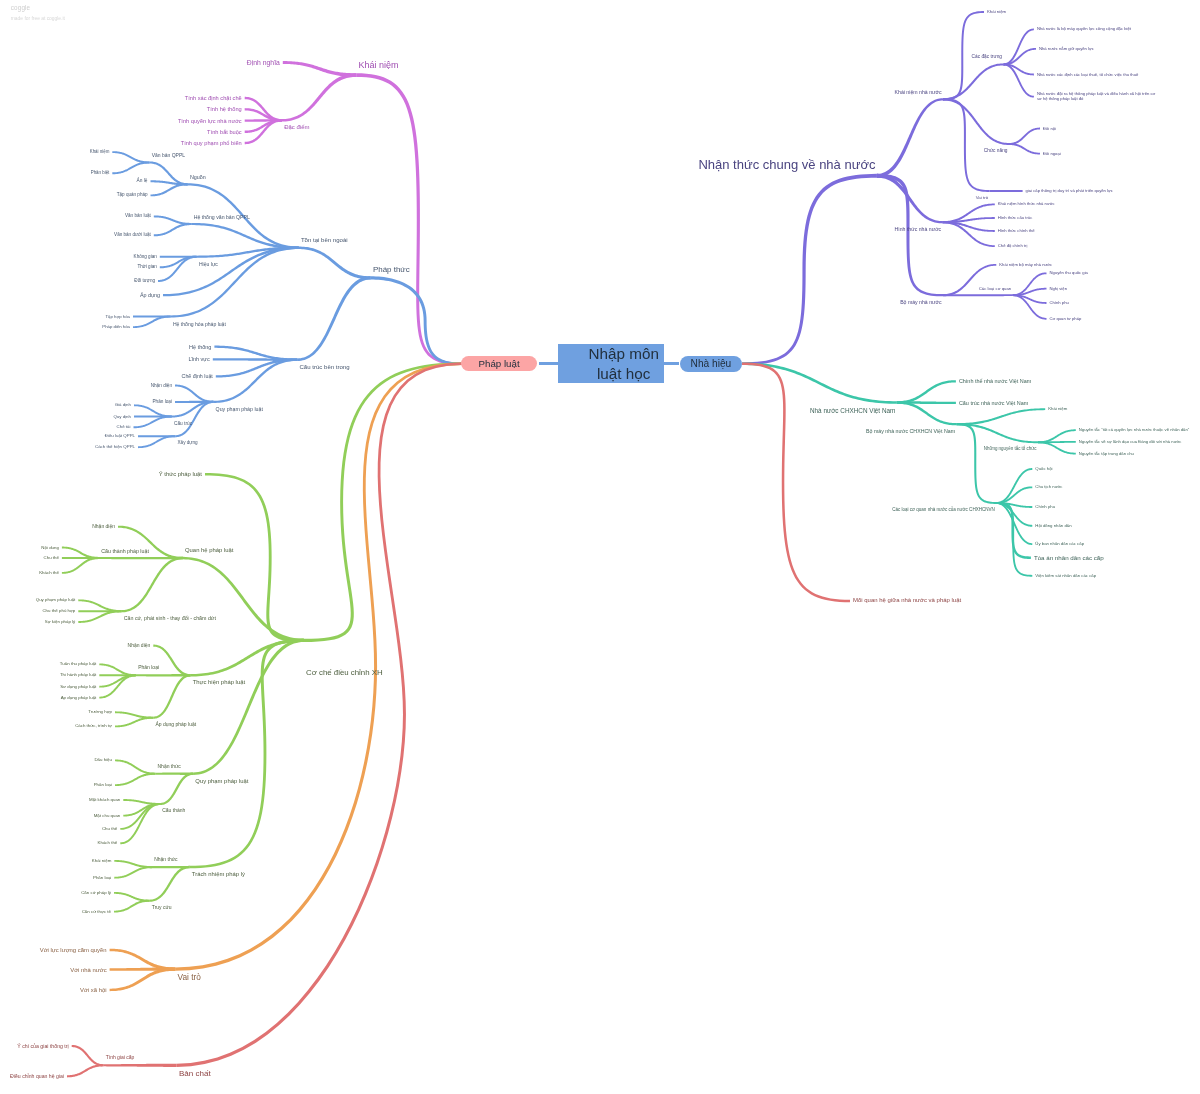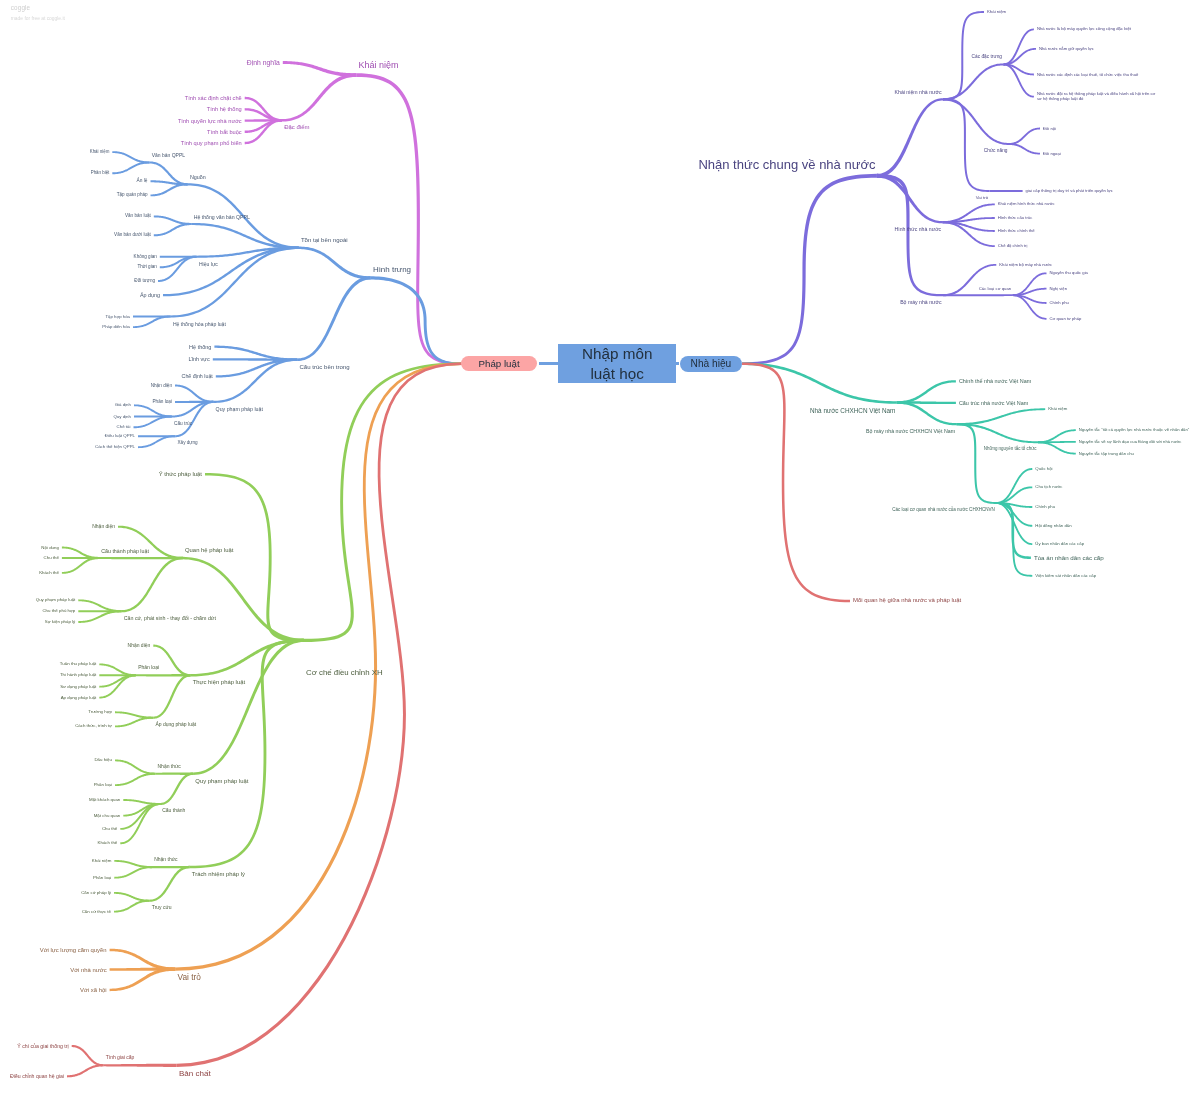--- a/index.html
+++ b/index.html
@@ -151,39 +151,39 @@
       <path d="M996.31,502.04L994.40,502.01L992.64,501.93L990.99,501.79L989.46,501.59L988.06,501.32L986.76,500.99L985.57,500.60L984.49,500.14L983.51,499.61L982.61,499.00L981.80,498.32L981.06,497.56L980.39,496.70L979.78,495.75L979.24,494.70L978.74,493.53L978.31,492.25L977.92,490.84L977.59,489.32L977.30,487.67L977.05,485.89L976.85,483.98L976.69,481.93L976.56,479.75L976.46,477.43L976.39,474.96L976.34,472.35L976.31,469.58L976.29,466.67L976.29,463.60L976.30,460.53L976.31,457.61L976.31,454.84L976.31,452.21L976.30,449.73L976.27,447.38L976.22,445.16L976.14,443.08L976.03,441.12L975.88,439.28L975.69,437.55L975.45,435.93L975.16,434.43L974.80,433.02L974.38,431.71L973.87,430.49L973.29,429.37L972.61,428.35L971.83,427.42L970.96,426.58L969.99,425.85L968.92,425.22L967.75,424.68L966.48,424.23L965.12,423.86L963.65,423.58L962.07,423.36L960.37,423.21L958.55,423.12L956.62,423.09L956.58,425.31L958.48,425.33L960.22,425.41L961.83,425.54L963.29,425.74L964.63,426.00L965.84,426.31L966.93,426.70L967.91,427.14L968.78,427.66L969.56,428.24L970.26,428.89L970.88,429.63L971.44,430.47L971.93,431.40L972.37,432.45L972.75,433.61L973.08,434.89L973.36,436.30L973.59,437.82L973.78,439.48L973.93,441.26L974.04,443.18L974.12,445.23L974.18,447.42L974.21,449.75L974.23,452.22L974.23,454.84L974.23,457.60L974.23,460.52L974.23,463.60L974.23,466.68L974.25,469.60L974.29,472.38L974.34,475.01L974.42,477.50L974.53,479.85L974.66,482.07L974.84,484.17L975.05,486.13L975.31,487.98L975.61,489.71L975.98,491.33L976.40,492.84L976.88,494.24L977.44,495.54L978.07,496.75L978.78,497.85L979.57,498.86L980.46,499.77L981.43,500.58L982.50,501.29L983.65,501.90L984.89,502.43L986.22,502.86L987.64,503.22L989.16,503.50L990.78,503.71L992.51,503.85L994.35,503.93L996.29,503.96Z" fill="#3cc6a9"></path>
       <path d="M1032.27,468.09L1031.36,468.12L1030.44,468.21L1029.55,468.35L1028.69,468.55L1027.86,468.80L1027.05,469.11L1026.28,469.46L1025.52,469.86L1024.80,470.30L1024.09,470.78L1023.42,471.29L1022.76,471.85L1022.13,472.44L1021.52,473.05L1020.92,473.70L1020.35,474.38L1019.79,475.08L1019.24,475.80L1018.71,476.54L1018.19,477.30L1017.69,478.08L1017.19,478.88L1016.71,479.69L1016.23,480.51L1015.76,481.33L1015.29,482.17L1014.83,483.02L1014.38,483.86L1013.93,484.71L1013.47,485.56L1013.02,486.41L1012.57,487.26L1012.12,488.10L1011.67,488.93L1011.21,489.75L1010.75,490.56L1010.28,491.36L1009.81,492.15L1009.33,492.92L1008.85,493.67L1008.35,494.39L1007.85,495.10L1007.34,495.78L1006.81,496.43L1006.28,497.06L1005.73,497.66L1005.17,498.22L1004.60,498.75L1004.01,499.25L1003.41,499.71L1002.79,500.14L1002.16,500.52L1001.50,500.86L1000.83,501.17L1000.14,501.43L999.42,501.64L998.68,501.82L997.92,501.94L997.12,502.02L996.27,502.04L996.33,503.96L997.25,503.93L998.16,503.84L999.05,503.69L999.92,503.49L1000.75,503.23L1001.56,502.93L1002.34,502.57L1003.09,502.18L1003.82,501.73L1004.52,501.25L1005.20,500.73L1005.86,500.17L1006.49,499.58L1007.10,498.96L1007.70,498.31L1008.27,497.64L1008.83,496.94L1009.37,496.21L1009.90,495.47L1010.42,494.71L1010.92,493.92L1011.42,493.13L1011.90,492.32L1012.38,491.50L1012.85,490.67L1013.31,489.83L1013.77,488.99L1014.22,488.14L1014.68,487.29L1015.13,486.44L1015.57,485.59L1016.02,484.74L1016.47,483.90L1016.93,483.07L1017.38,482.24L1017.84,481.43L1018.31,480.63L1018.78,479.84L1019.25,479.08L1019.74,478.33L1020.23,477.60L1020.73,476.89L1021.25,476.21L1021.77,475.55L1022.30,474.92L1022.85,474.32L1023.41,473.76L1023.98,473.22L1024.57,472.72L1025.17,472.26L1025.79,471.84L1026.43,471.45L1027.08,471.10L1027.75,470.80L1028.45,470.53L1029.17,470.32L1029.91,470.14L1030.68,470.01L1031.47,469.94L1032.33,469.91Z" fill="#3cc6a9"></path>
       <path d="M1032.29,486.39L1031.39,486.40L1030.50,486.44L1029.65,486.51L1028.82,486.59L1028.01,486.71L1027.23,486.84L1026.48,487.00L1025.74,487.18L1025.03,487.37L1024.34,487.59L1023.67,487.83L1023.02,488.08L1022.39,488.35L1021.78,488.64L1021.19,488.94L1020.61,489.25L1020.04,489.57L1019.49,489.91L1018.96,490.26L1018.44,490.61L1017.93,490.97L1017.43,491.34L1016.94,491.72L1016.45,492.10L1015.98,492.49L1015.51,492.88L1015.05,493.27L1014.59,493.66L1014.14,494.05L1013.69,494.45L1013.24,494.84L1012.79,495.23L1012.34,495.61L1011.89,495.99L1011.43,496.37L1010.98,496.74L1010.51,497.11L1010.05,497.47L1009.57,497.82L1009.09,498.16L1008.61,498.49L1008.11,498.81L1007.60,499.12L1007.08,499.42L1006.55,499.71L1006.00,499.98L1005.44,500.24L1004.87,500.49L1004.28,500.72L1003.66,500.94L1003.03,501.14L1002.38,501.32L1001.71,501.48L1001.02,501.62L1000.30,501.75L999.55,501.85L998.78,501.93L997.98,501.99L997.16,502.03L996.29,502.04L996.31,503.96L997.21,503.94L998.10,503.90L998.96,503.84L999.79,503.75L1000.59,503.63L1001.38,503.50L1002.13,503.34L1002.87,503.16L1003.58,502.96L1004.27,502.74L1004.94,502.50L1005.59,502.24L1006.22,501.97L1006.83,501.69L1007.43,501.39L1008.00,501.07L1008.57,500.74L1009.12,500.41L1009.65,500.06L1010.17,499.70L1010.68,499.34L1011.18,498.97L1011.67,498.59L1012.15,498.21L1012.63,497.82L1013.09,497.43L1013.55,497.04L1014.01,496.64L1014.46,496.25L1014.91,495.85L1015.36,495.46L1015.81,495.07L1016.26,494.68L1016.71,494.30L1017.16,493.92L1017.62,493.55L1018.08,493.18L1018.54,492.82L1019.02,492.47L1019.50,492.13L1019.98,491.80L1020.48,491.47L1020.99,491.16L1021.51,490.86L1022.04,490.57L1022.59,490.29L1023.15,490.03L1023.72,489.78L1024.31,489.55L1024.93,489.33L1025.56,489.13L1026.21,488.95L1026.88,488.78L1027.58,488.64L1028.30,488.51L1029.04,488.41L1029.81,488.32L1030.61,488.26L1031.44,488.22L1032.31,488.21Z" fill="#3cc6a9"></path>
       <path d="M1032.30,506.09L1031.42,506.09L1030.57,506.08L1029.75,506.06L1028.96,506.04L1028.19,506.01L1027.45,505.97L1026.73,505.94L1026.04,505.89L1025.36,505.84L1024.71,505.79L1024.08,505.73L1023.47,505.67L1022.87,505.60L1022.30,505.53L1021.73,505.46L1021.19,505.38L1020.65,505.31L1020.13,505.22L1019.63,505.14L1019.13,505.05L1018.64,504.96L1018.16,504.87L1017.69,504.78L1017.22,504.68L1016.76,504.59L1016.31,504.49L1015.85,504.39L1015.40,504.29L1014.95,504.19L1014.50,504.09L1014.05,503.99L1013.60,503.89L1013.14,503.79L1012.69,503.69L1012.22,503.59L1011.75,503.49L1011.28,503.39L1010.79,503.30L1010.30,503.20L1009.80,503.11L1009.29,503.02L1008.76,502.93L1008.23,502.85L1007.68,502.77L1007.11,502.69L1006.53,502.61L1005.94,502.54L1005.33,502.47L1004.70,502.41L1004.05,502.35L1003.38,502.29L1002.69,502.24L1001.98,502.20L1001.24,502.16L1000.48,502.13L999.70,502.10L998.89,502.07L998.06,502.06L997.19,502.05L996.30,502.04L996.30,503.96L997.18,503.96L998.03,503.97L998.85,503.98L999.64,504.01L1000.41,504.03L1001.15,504.06L1001.87,504.10L1002.56,504.14L1003.23,504.19L1003.89,504.24L1004.52,504.30L1005.13,504.36L1005.72,504.42L1006.30,504.49L1006.86,504.56L1007.41,504.64L1007.94,504.72L1008.46,504.80L1008.97,504.88L1009.47,504.96L1009.96,505.05L1010.44,505.14L1010.91,505.23L1011.38,505.33L1011.84,505.42L1012.29,505.52L1012.75,505.62L1013.20,505.71L1013.65,505.81L1014.10,505.91L1014.55,506.01L1015.00,506.11L1015.46,506.21L1015.92,506.31L1016.38,506.41L1016.85,506.50L1017.33,506.60L1017.81,506.69L1018.30,506.78L1018.80,506.87L1019.32,506.96L1019.84,507.05L1020.38,507.13L1020.93,507.21L1021.49,507.29L1022.07,507.36L1022.66,507.43L1023.28,507.50L1023.91,507.56L1024.56,507.62L1025.22,507.67L1025.91,507.72L1026.63,507.76L1027.36,507.80L1028.12,507.83L1028.90,507.86L1029.71,507.88L1030.54,507.90L1031.41,507.91L1032.30,507.91Z" fill="#3cc6a9"></path>
       <path d="M1032.32,524.89L1031.45,524.87L1030.64,524.82L1029.85,524.73L1029.09,524.61L1028.36,524.46L1027.65,524.28L1026.96,524.07L1026.30,523.84L1025.66,523.57L1025.04,523.29L1024.43,522.97L1023.84,522.64L1023.27,522.28L1022.71,521.90L1022.17,521.50L1021.64,521.08L1021.12,520.65L1020.61,520.19L1020.11,519.72L1019.63,519.24L1019.14,518.74L1018.67,518.23L1018.20,517.70L1017.74,517.17L1017.28,516.63L1016.83,516.08L1016.38,515.52L1015.93,514.96L1015.48,514.39L1015.03,513.82L1014.58,513.25L1014.13,512.68L1013.67,512.11L1013.21,511.54L1012.75,510.98L1012.28,510.42L1011.80,509.86L1011.31,509.31L1010.81,508.78L1010.30,508.25L1009.78,507.73L1009.25,507.23L1008.70,506.74L1008.14,506.27L1007.56,505.81L1006.96,505.37L1006.35,504.95L1005.71,504.56L1005.06,504.18L1004.38,503.83L1003.68,503.51L1002.96,503.22L1002.22,502.95L1001.45,502.72L1000.66,502.52L999.84,502.35L999.00,502.22L998.12,502.12L997.23,502.06L996.32,502.04L996.28,503.96L997.14,503.98L997.96,504.03L998.74,504.11L999.50,504.23L1000.23,504.38L1000.94,504.56L1001.62,504.76L1002.29,505.00L1002.93,505.26L1003.55,505.54L1004.16,505.85L1004.74,506.19L1005.31,506.54L1005.87,506.92L1006.42,507.32L1006.95,507.73L1007.47,508.17L1007.97,508.62L1008.47,509.09L1008.96,509.57L1009.44,510.07L1009.92,510.58L1010.39,511.10L1010.85,511.64L1011.31,512.18L1011.76,512.73L1012.22,513.28L1012.67,513.84L1013.12,514.41L1013.57,514.98L1014.02,515.55L1014.47,516.12L1014.93,516.69L1015.39,517.26L1015.86,517.82L1016.33,518.38L1016.81,518.93L1017.30,519.48L1017.80,520.01L1018.31,520.54L1018.83,521.05L1019.36,521.56L1019.91,522.04L1020.48,522.52L1021.05,522.97L1021.65,523.41L1022.27,523.82L1022.90,524.22L1023.56,524.59L1024.23,524.94L1024.93,525.26L1025.65,525.55L1026.39,525.81L1027.16,526.04L1027.95,526.24L1028.77,526.41L1029.61,526.54L1030.48,526.63L1031.38,526.69L1032.28,526.71Z" fill="#3cc6a9"></path>
       <path d="M1032.33,543.19L1031.48,543.16L1030.70,543.07L1029.94,542.91L1029.21,542.71L1028.50,542.45L1027.81,542.13L1027.14,541.76L1026.49,541.35L1025.86,540.88L1025.24,540.37L1024.63,539.80L1024.04,539.20L1023.47,538.55L1022.91,537.86L1022.36,537.13L1021.82,536.37L1021.29,535.57L1020.78,534.74L1020.27,533.89L1019.78,533.00L1019.29,532.09L1018.81,531.16L1018.34,530.20L1017.88,529.23L1017.41,528.25L1016.96,527.25L1016.50,526.24L1016.05,525.22L1015.60,524.20L1015.16,523.18L1014.71,522.15L1014.25,521.12L1013.80,520.10L1013.34,519.08L1012.88,518.07L1012.41,517.06L1011.94,516.08L1011.45,515.10L1010.96,514.14L1010.46,513.20L1009.95,512.28L1009.42,511.39L1008.88,510.52L1008.32,509.68L1007.75,508.86L1007.16,508.08L1006.55,507.34L1005.92,506.63L1005.27,505.96L1004.59,505.33L1003.89,504.75L1003.16,504.21L1002.41,503.73L1001.62,503.30L1000.81,502.93L999.96,502.62L999.09,502.37L998.19,502.19L997.26,502.08L996.34,502.04L996.26,503.96L997.11,503.99L997.89,504.08L998.65,504.23L999.38,504.43L1000.08,504.69L1000.77,505.00L1001.44,505.37L1002.09,505.78L1002.72,506.25L1003.34,506.76L1003.94,507.32L1004.53,507.92L1005.11,508.57L1005.67,509.25L1006.22,509.98L1006.76,510.74L1007.29,511.54L1007.80,512.37L1008.31,513.22L1008.81,514.11L1009.30,515.02L1009.78,515.95L1010.25,516.90L1010.72,517.87L1011.18,518.85L1011.64,519.85L1012.09,520.86L1012.54,521.88L1012.99,522.90L1013.44,523.92L1013.90,524.95L1014.35,525.98L1014.80,527.00L1015.26,528.02L1015.73,529.03L1016.20,530.03L1016.67,531.02L1017.16,531.99L1017.65,532.95L1018.15,533.89L1018.67,534.81L1019.20,535.70L1019.74,536.57L1020.30,537.41L1020.87,538.22L1021.46,539.00L1022.07,539.75L1022.70,540.45L1023.35,541.12L1024.03,541.75L1024.73,542.33L1025.46,542.86L1026.21,543.34L1026.99,543.77L1027.81,544.14L1028.65,544.45L1029.52,544.69L1030.42,544.87L1031.34,544.97L1032.27,545.01Z" fill="#3cc6a9"></path>
       <path d="M1030.92,556.41L1029.34,556.40L1027.88,556.35L1026.51,556.26L1025.24,556.13L1024.07,555.95L1022.98,555.73L1021.98,555.47L1021.07,555.16L1020.24,554.81L1019.49,554.41L1018.80,553.96L1018.17,553.46L1017.60,552.91L1017.08,552.29L1016.60,551.60L1016.17,550.83L1015.77,549.98L1015.42,549.05L1015.10,548.03L1014.82,546.91L1014.58,545.70L1014.37,544.40L1014.19,543.00L1014.05,541.50L1013.93,539.90L1013.84,538.20L1013.77,536.40L1013.73,534.49L1013.70,532.48L1013.69,530.35L1013.68,528.22L1013.67,526.19L1013.66,524.26L1013.63,522.43L1013.59,520.70L1013.54,519.06L1013.46,517.51L1013.35,516.05L1013.22,514.68L1013.05,513.38L1012.84,512.16L1012.59,511.02L1012.29,509.95L1011.94,508.95L1011.52,508.01L1011.04,507.14L1010.48,506.35L1009.85,505.62L1009.15,504.97L1008.38,504.39L1007.52,503.88L1006.60,503.45L1005.61,503.09L1004.53,502.78L1003.38,502.54L1002.15,502.35L1000.83,502.20L999.42,502.11L997.91,502.06L996.31,502.04L996.29,503.96L997.86,503.98L999.31,504.04L1000.65,504.15L1001.89,504.29L1003.02,504.48L1004.05,504.71L1004.98,504.98L1005.82,505.30L1006.57,505.66L1007.24,506.07L1007.84,506.53L1008.37,507.03L1008.85,507.60L1009.27,508.23L1009.65,508.93L1009.99,509.71L1010.28,510.57L1010.54,511.52L1010.75,512.56L1010.93,513.69L1011.08,514.91L1011.20,516.23L1011.29,517.64L1011.36,519.15L1011.40,520.75L1011.43,522.46L1011.44,524.28L1011.45,526.19L1011.44,528.22L1011.44,530.35L1011.44,532.49L1011.46,534.53L1011.49,536.46L1011.55,538.30L1011.63,540.04L1011.74,541.69L1011.88,543.25L1012.05,544.72L1012.27,546.11L1012.52,547.42L1012.82,548.65L1013.16,549.81L1013.57,550.90L1014.03,551.92L1014.55,552.86L1015.14,553.74L1015.81,554.55L1016.54,555.29L1017.34,555.95L1018.22,556.53L1019.16,557.04L1020.17,557.49L1021.25,557.86L1022.40,558.18L1023.62,558.44L1024.92,558.64L1026.29,558.79L1027.74,558.90L1029.28,558.97L1030.88,558.99Z" fill="#3cc6a9"></path>
       <path d="M1032.31,574.89L1030.58,574.86L1028.98,574.79L1027.49,574.66L1026.11,574.48L1024.83,574.23L1023.66,573.93L1022.59,573.57L1021.61,573.15L1020.72,572.66L1019.91,572.10L1019.17,571.48L1018.51,570.77L1017.90,569.99L1017.35,569.11L1016.85,568.13L1016.40,567.06L1016.00,565.87L1015.65,564.57L1015.34,563.16L1015.08,561.64L1014.86,559.99L1014.67,558.23L1014.52,556.34L1014.40,554.32L1014.31,552.17L1014.25,549.89L1014.20,547.48L1014.17,544.93L1014.16,542.24L1014.15,539.40L1014.16,536.56L1014.16,533.86L1014.17,531.30L1014.17,528.88L1014.15,526.58L1014.13,524.42L1014.08,522.37L1014.01,520.44L1013.91,518.63L1013.77,516.93L1013.60,515.34L1013.38,513.85L1013.11,512.46L1012.79,511.16L1012.40,509.96L1011.94,508.84L1011.41,507.81L1010.80,506.87L1010.10,506.01L1009.31,505.25L1008.43,504.57L1007.46,503.99L1006.40,503.49L1005.26,503.08L1004.02,502.74L1002.69,502.48L1001.25,502.28L999.72,502.15L998.07,502.07L996.31,502.04L996.29,503.96L998.01,503.98L999.59,504.06L1001.04,504.18L1002.37,504.36L1003.59,504.60L1004.69,504.90L1005.68,505.25L1006.57,505.67L1007.36,506.15L1008.07,506.69L1008.70,507.30L1009.27,507.99L1009.77,508.76L1010.22,509.63L1010.62,510.60L1010.97,511.68L1011.27,512.87L1011.52,514.16L1011.73,515.58L1011.90,517.11L1012.03,518.76L1012.13,520.53L1012.20,522.43L1012.25,524.45L1012.28,526.60L1012.29,528.89L1012.30,531.30L1012.29,533.86L1012.29,536.56L1012.29,539.40L1012.29,542.24L1012.31,544.94L1012.34,547.51L1012.38,549.94L1012.45,552.24L1012.55,554.42L1012.67,556.47L1012.83,558.40L1013.02,560.21L1013.25,561.92L1013.53,563.52L1013.85,565.01L1014.23,566.41L1014.67,567.70L1015.17,568.91L1015.74,570.02L1016.39,571.04L1017.11,571.97L1017.91,572.81L1018.80,573.56L1019.76,574.22L1020.81,574.79L1021.94,575.28L1023.14,575.69L1024.44,576.02L1025.82,576.28L1027.29,576.47L1028.86,576.61L1030.53,576.69L1032.29,576.71Z" fill="#3cc6a9"></path>
       <path d="M850.02,599.76L844.78,599.67L839.83,599.43L835.14,599.00L830.73,598.39L826.56,597.58L822.65,596.57L818.99,595.35L815.56,593.91L812.35,592.23L809.36,590.31L806.59,588.14L804.01,585.70L801.61,582.98L799.40,579.97L797.37,576.65L795.50,573.02L793.80,569.04L792.26,564.73L790.87,560.06L789.63,555.02L788.54,549.61L787.59,543.81L786.77,537.62L786.08,531.02L785.51,524.01L785.06,516.57L784.73,508.69L784.49,500.37L784.36,491.59L784.31,482.35L784.35,473.10L784.46,464.32L784.62,455.99L784.82,448.10L785.03,440.64L785.23,433.60L785.42,426.96L785.57,420.73L785.66,414.87L785.68,409.40L785.61,404.28L785.43,399.51L785.12,395.08L784.66,390.97L784.03,387.18L783.22,383.69L782.19,380.48L780.93,377.55L779.41,374.90L777.62,372.52L775.53,370.42L773.15,368.59L770.46,367.02L767.46,365.72L764.13,364.65L760.46,363.80L756.43,363.17L752.03,362.74L747.22,362.48L742.02,362.40L741.98,365.00L747.14,365.08L751.83,365.32L756.11,365.75L759.97,366.35L763.45,367.15L766.55,368.14L769.30,369.33L771.71,370.74L773.83,372.36L775.66,374.21L777.26,376.32L778.62,378.70L779.78,381.38L780.73,384.37L781.51,387.68L782.11,391.32L782.56,395.31L782.86,399.65L783.05,404.34L783.12,409.41L783.10,414.85L783.01,420.68L782.86,426.90L782.68,433.52L782.47,440.57L782.27,448.03L782.07,455.93L781.92,464.28L781.81,473.08L781.77,482.35L781.81,491.62L781.95,500.43L782.19,508.78L782.53,516.70L782.99,524.19L783.56,531.26L784.26,537.92L785.09,544.18L786.05,550.07L787.17,555.57L788.43,560.72L789.86,565.51L791.45,569.96L793.22,574.09L795.17,577.89L797.32,581.37L799.66,584.56L802.20,587.44L804.95,590.04L807.92,592.35L811.09,594.39L814.49,596.17L818.11,597.69L821.95,598.97L826.02,600.02L830.32,600.85L834.86,601.48L839.65,601.91L844.70,602.16L849.98,602.24Z" fill="#e07272"></path>
     </svg>
-<div id="root-box" style="left: 558.2px; top: 344px; width: 118px; height: 39.1px; background: rgb(111, 160, 224); font-size: 15.26px;">Nhập môn
+<div id="root-box" style="left: 558.2px; top: 344px; width: 81px; height: 39.1px; background: rgb(111, 160, 224); font-size: 15.26px; padding-left: 25px;">Nhập môn
 luật học</div>
 <div class="hub-pill" id="hub0" style="left: 461.4px; top: 356.3px; width: 75.4px; height: 15px; font-size: 9.72px; background: #fca5a5;">Pháp luật</div>
 <div class="hub-pill" id="hub1" style="left: 679.8px; top: 355.6px; width: 62.2px; height: 16.2px; font-size: 10.19px; background: rgb(111, 160, 224);">Nhà hiệu</div>
 <div id="wm">
   <div class="brand">coggle</div>
   <div class="tag">made for free at coggle.it</div>
 </div>
 <div class="stub" style="left: 538.5px; top: 362.45px; width: 19.7px; background: rgb(111, 160, 224);"></div>
     <div class="stub" style="left: 660.5px; top: 362.35px; width: 18px; background: rgb(111, 160, 224);"></div>
     <div class="node-label up" style="font-size: 9px; color: rgb(160, 78, 178); left: 358.6px; top: 71.1px;">Khái niệm</div>
     <div class="node-label mid" style="font-size: 6.82px; color: rgb(160, 78, 178); right: 920.2px; text-align: right; top: 62.5px;">Định nghĩa</div>
     <div class="node-label dn" style="font-size: 5.99px; color: rgb(160, 78, 178); left: 284.2px; top: 124.3px;">Đặc điểm</div>
     <div class="node-label mid" style="font-size: 5.66px; color: rgb(160, 78, 178); right: 958.3px; text-align: right; top: 98px;">Tính xác định chặt chẽ</div>
     <div class="node-label mid" style="font-size: 5.66px; color: rgb(160, 78, 178); right: 958.3px; text-align: right; top: 109.3px;">Tính hệ thống</div>
     <div class="node-label mid" style="font-size: 5.66px; color: rgb(160, 78, 178); right: 958.3px; text-align: right; top: 120.6px;">Tính quyền lực nhà nước</div>
     <div class="node-label mid" style="font-size: 5.66px; color: rgb(160, 78, 178); right: 958.3px; text-align: right; top: 131.8px;">Tính bắt buộc</div>
     <div class="node-label mid" style="font-size: 5.66px; color: rgb(160, 78, 178); right: 958.3px; text-align: right; top: 143px;">Tính quy phạm phổ biến</div>
-    <div class="node-label up" style="font-size: 7.97px; color: rgb(70, 86, 110); left: 372.9px; top: 273.9px;">Hình trưng</div>
+    <div class="node-label up" style="font-size: 7.97px; color: rgb(70, 86, 110); left: 372.9px; top: 273.9px;">Pháp thức</div>
     <div class="node-label up" style="font-size: 6.06px; color: rgb(70, 86, 110); left: 300.9px; top: 243.8px;">Tồn tại bên ngoài</div>
     <div class="node-label up" style="font-size: 5.36px; color: rgb(70, 86, 110); left: 189.9px; top: 180.3px;">Nguồn</div>
     <div class="node-label up" style="font-size: 5px; color: rgb(70, 86, 110); left: 151.7px; top: 158.5px;">Văn bản QPPL</div>
     <div class="node-label mid" style="font-size: 4.41px; color: rgb(70, 86, 110); right: 1090.7px; text-align: right; top: 152.1px;">Khái niệm</div>
     <div class="node-label mid" style="font-size: 4.41px; color: rgb(70, 86, 110); right: 1090.7px; text-align: right; top: 173.3px;">Phân biệt</div>
     <div class="node-label mid" style="font-size: 4.8px; color: rgb(70, 86, 110); right: 1052.5px; text-align: right; top: 181.3px;">Án lệ</div>
     <div class="node-label mid" style="font-size: 4.57px; color: rgb(70, 86, 110); right: 1052.5px; text-align: right; top: 195.4px;">Tập quán pháp</div>
     <div class="node-label up" style="font-size: 5.2px; color: rgb(70, 86, 110); left: 193.7px; top: 220px;">Hệ thống văn bản QPPL</div>
     <div class="node-label mid" style="font-size: 4.6px; color: rgb(70, 86, 110); right: 1049.2px; text-align: right; top: 216.4px;">Văn bản luật</div>
     <div class="node-label mid" style="font-size: 4.6px; color: rgb(70, 86, 110); right: 1049.2px; text-align: right; top: 235.3px;">Văn bản dưới luật</div>

